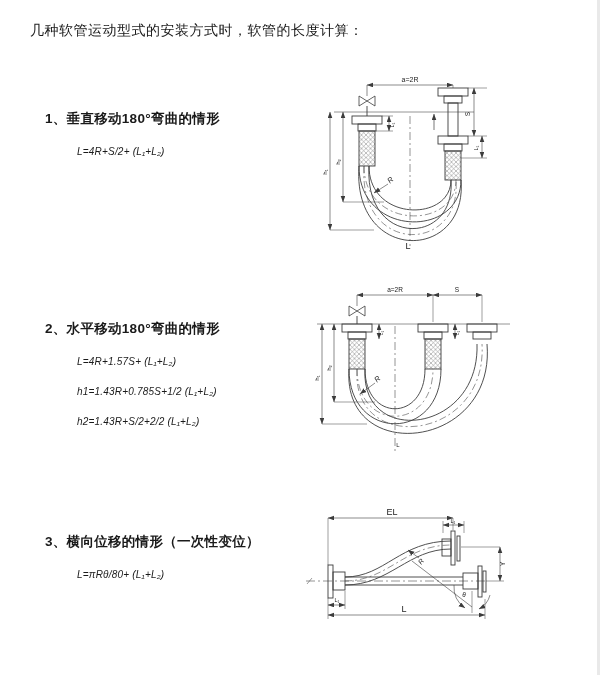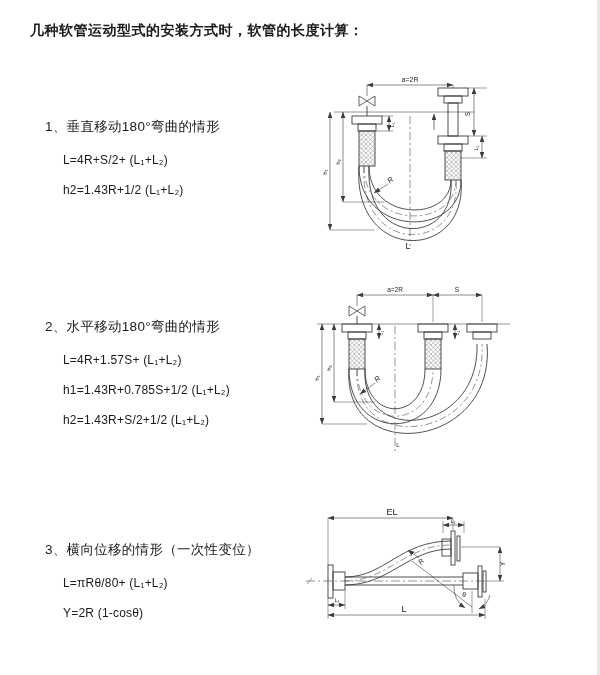--- a/index.html
+++ b/index.html
@@ -1,49 +1,47 @@
 <!DOCTYPE html>
 <html><head>
 <meta charset="utf-8">
 <style>
   html,body{margin:0;padding:0;background:#ffffff;}
   body{width:600px;height:675px;position:relative;overflow:hidden;
        font-family:"Liberation Sans",sans-serif;color:#1a1a1a;}
   .edge{position:absolute;right:0;top:0;width:3px;height:675px;background:#e9e9e9;}
-  .title{position:absolute;left:30px;top:22px;font-size:14px;font-weight:700;letter-spacing:.5px;}
+  .title{position:absolute;left:30px;top:22px;font-size:14px;font-weight:400;letter-spacing:.5px;}
   .sec{position:absolute;left:45px;}
-  .sec-h{font-size:13.5px;font-weight:400;letter-spacing:.3px;margin:12px 0 9px 0;}
-  .fline{font-size:12px;line-height:30px;margin-left:18px;letter-spacing:.2px;white-space:pre;}
+  .sec-h{font-size:13.5px;font-weight:700;letter-spacing:.3px;margin:4px 0 9px 0;}
+  .fline{font-size:10px;line-height:30px;margin-left:32px;letter-spacing:.2px;white-space:pre;font-style:italic;}
   svg{position:absolute;}
   svg text{font-family:"Liberation Sans",sans-serif;fill:#222;}
 </style>
 </head>
 <body>
 
 <div class="edge"></div>
 
 <div class="title">几种软管运动型式的安装方式时，软管的长度计算：</div>
 
 <div class="sec" style="top:106px">
   <div class="sec-h">1、垂直移动180°弯曲的情形</div>
   <div class="fline">L=4R+S/2+ (L₁+L₂)</div>
-  <div class="fline">h2=1.43R+1/2 (L₁+L₂)</div>
 </div>
 
-<div class="sec" style="top:306px">
+<div class="sec" style="top:316px">
   <div class="sec-h">2、水平移动180°弯曲的情形</div>
   <div class="fline">L=4R+1.57S+ (L₁+L₂)</div>
   <div class="fline">h1=1.43R+0.785S+1/2 (L₁+L₂)</div>
-  <div class="fline">h2=1.43R+S/2+1/2 (L₁+L₂)</div>
+  <div class="fline">h2=1.43R+S/2+2/2 (L₁+L₂)</div>
 </div>
 
 <div class="sec" style="top:529px">
   <div class="sec-h">3、横向位移的情形（一次性变位）</div>
   <div class="fline">L=πRθ/80+ (L₁+L₂)</div>
-  <div class="fline">Y=2R (1-cosθ)</div>
 </div>
 
 <svg width="288" height="190" viewBox="0 0 288 190" style="left:312px;top:72px">
   <defs>
     <marker id="m1" markerWidth="7" markerHeight="6" refX="6.3" refY="2.4" orient="auto-start-reverse" markerUnits="userSpaceOnUse">
       <path d="M0,0 L6.5,2.4 L0,4.8 Z" fill="#3c3c3c"></path>
     </marker>
     <pattern id="b1" width="4.5" height="4.5" patternUnits="userSpaceOnUse">
       <path d="M0,4.5 L4.5,0 M0,0 L4.5,4.5" stroke="#8a8a8a" stroke-width="0.55" fill="none"></path>
     </pattern>

